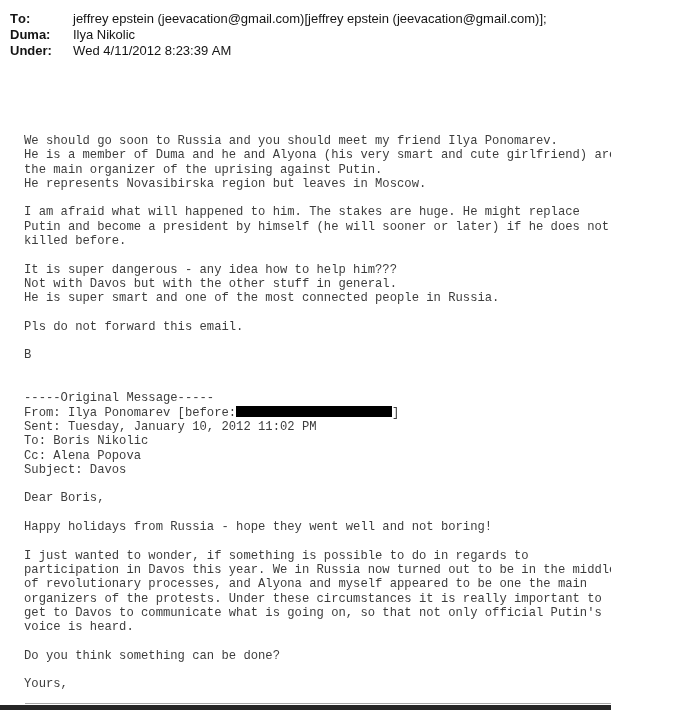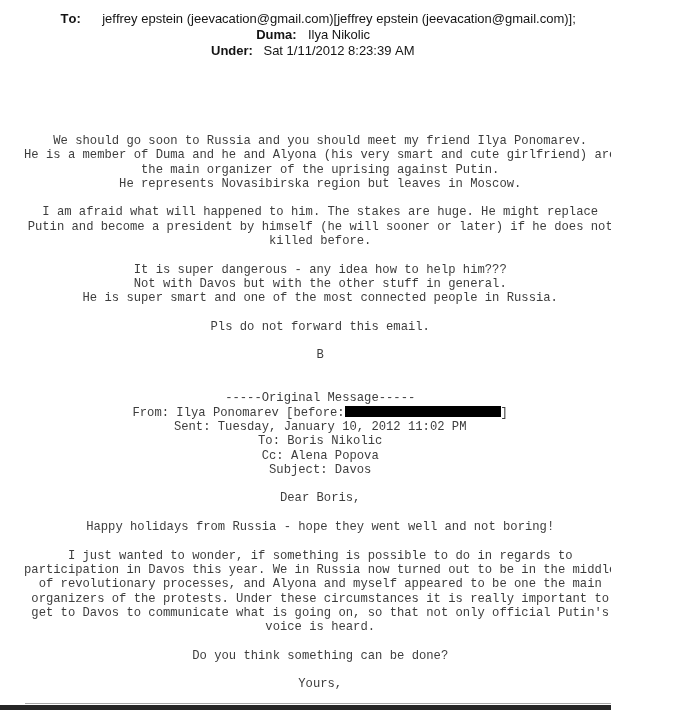--- a/index.html
+++ b/index.html
@@ -7,21 +7,20 @@
     padding: 0;
     background: #ffffff;
   }
   .page {
     position: relative;
     width: 611px;
     height: 710px;
     background: var(--page-bg, #ffffff);
     overflow: hidden;
     font-kerning: none;
-    text-align: center;
   }
   
   .email-header {
     position: absolute;
     left: 10px;
     top: 11px;
     right: 6px;
     font-family: "Liberation Sans", sans-serif;
     font-size: 13px;
     line-height: 16px;
@@ -72,21 +71,21 @@
   }
 </style>
 </head>
 <body>
 
 <div class="page" style="--page-bg: #ffffff; --header-text: #141414; --body-text: #3d3d3d; --redaction: #000000; --bottom-bar: #262626;">
 
   <div class="email-header">
     <div class="hdr-row"><span class="hdr-label">To:</span><span class="hdr-value">jeffrey epstein (jeevacation@gmail.com)[jeffrey epstein (jeevacation@gmail.com)];</span></div>
     <div class="hdr-row"><span class="hdr-label">Duma:</span><span class="hdr-value">Ilya Nikolic</span></div>
-    <div class="hdr-row"><span class="hdr-label">Under:</span><span class="hdr-value">Sat 1/11/2012 8:23:39 AM</span></div>
+    <div class="hdr-row"><span class="hdr-label">Under:</span><span class="hdr-value">Wed 4/11/2012 8:23:39 AM</span></div>
   </div>
 
   <pre class="email-body"><span>We should go soon to Russia and you should meet my friend Ilya Ponomarev.
 He is a member of Duma and he and Alyona (his very smart and cute girlfriend) are
 the main organizer of the uprising against Putin.
 He represents Novasibirska region but leaves in Moscow.
 
 I am afraid what will happened to him. The stakes are huge. He might replace
 Putin and become a president by himself (he will sooner or later) if he does not
 killed before.

